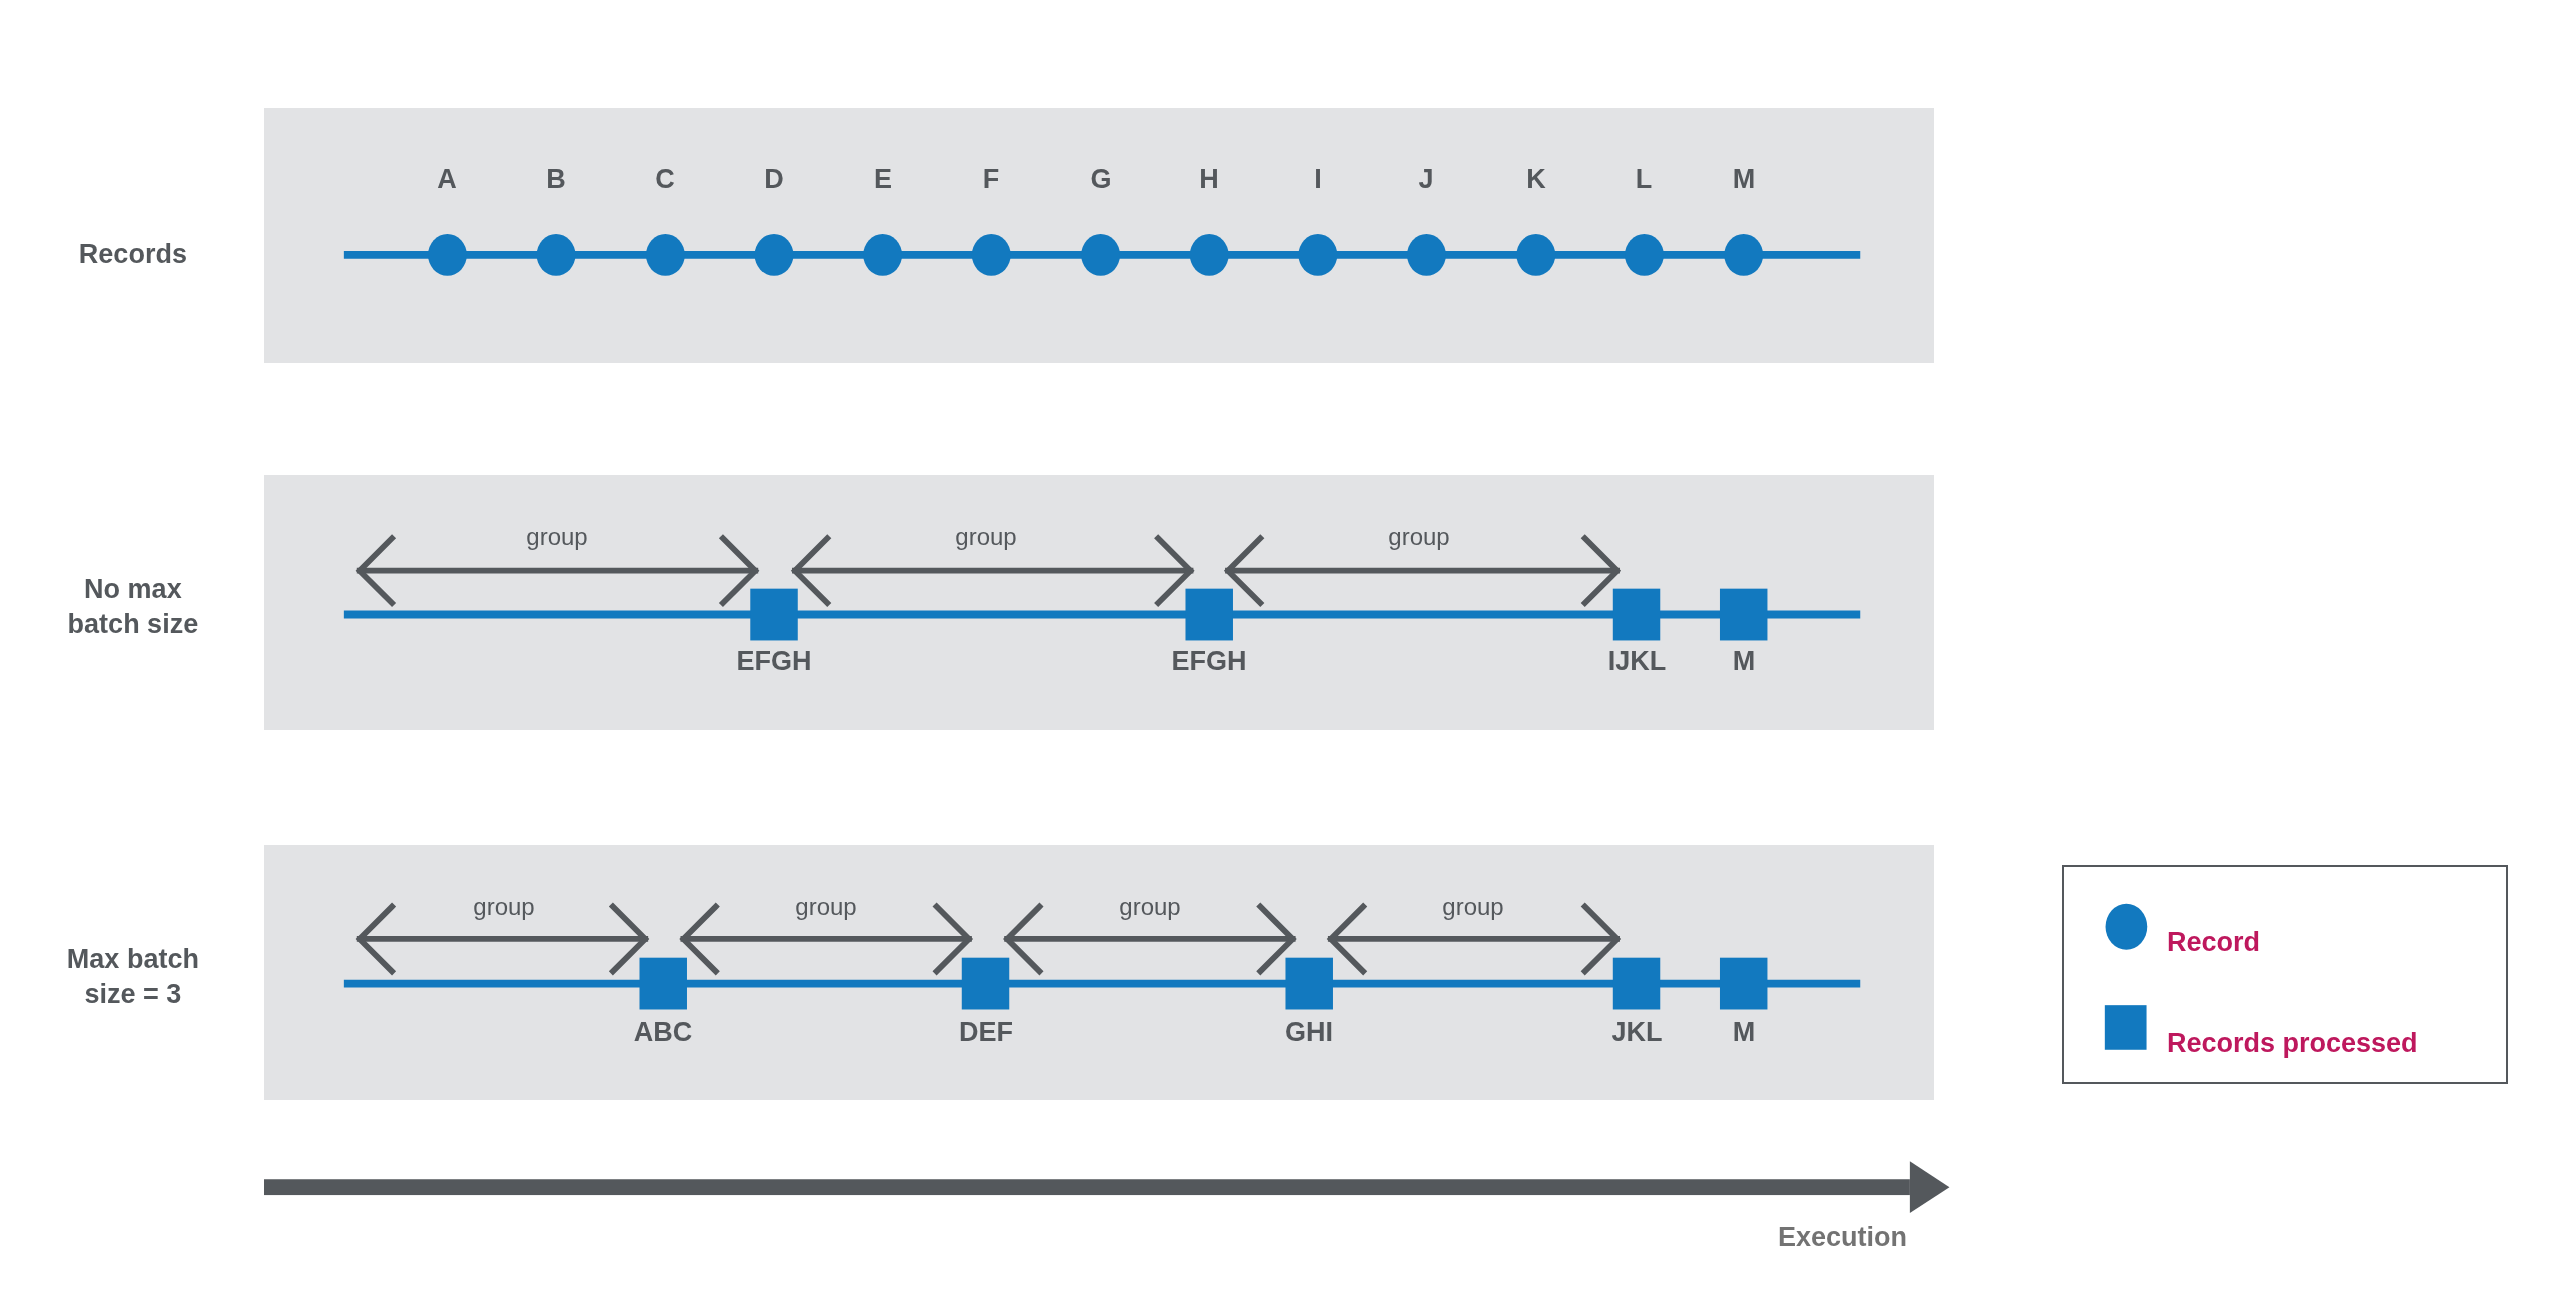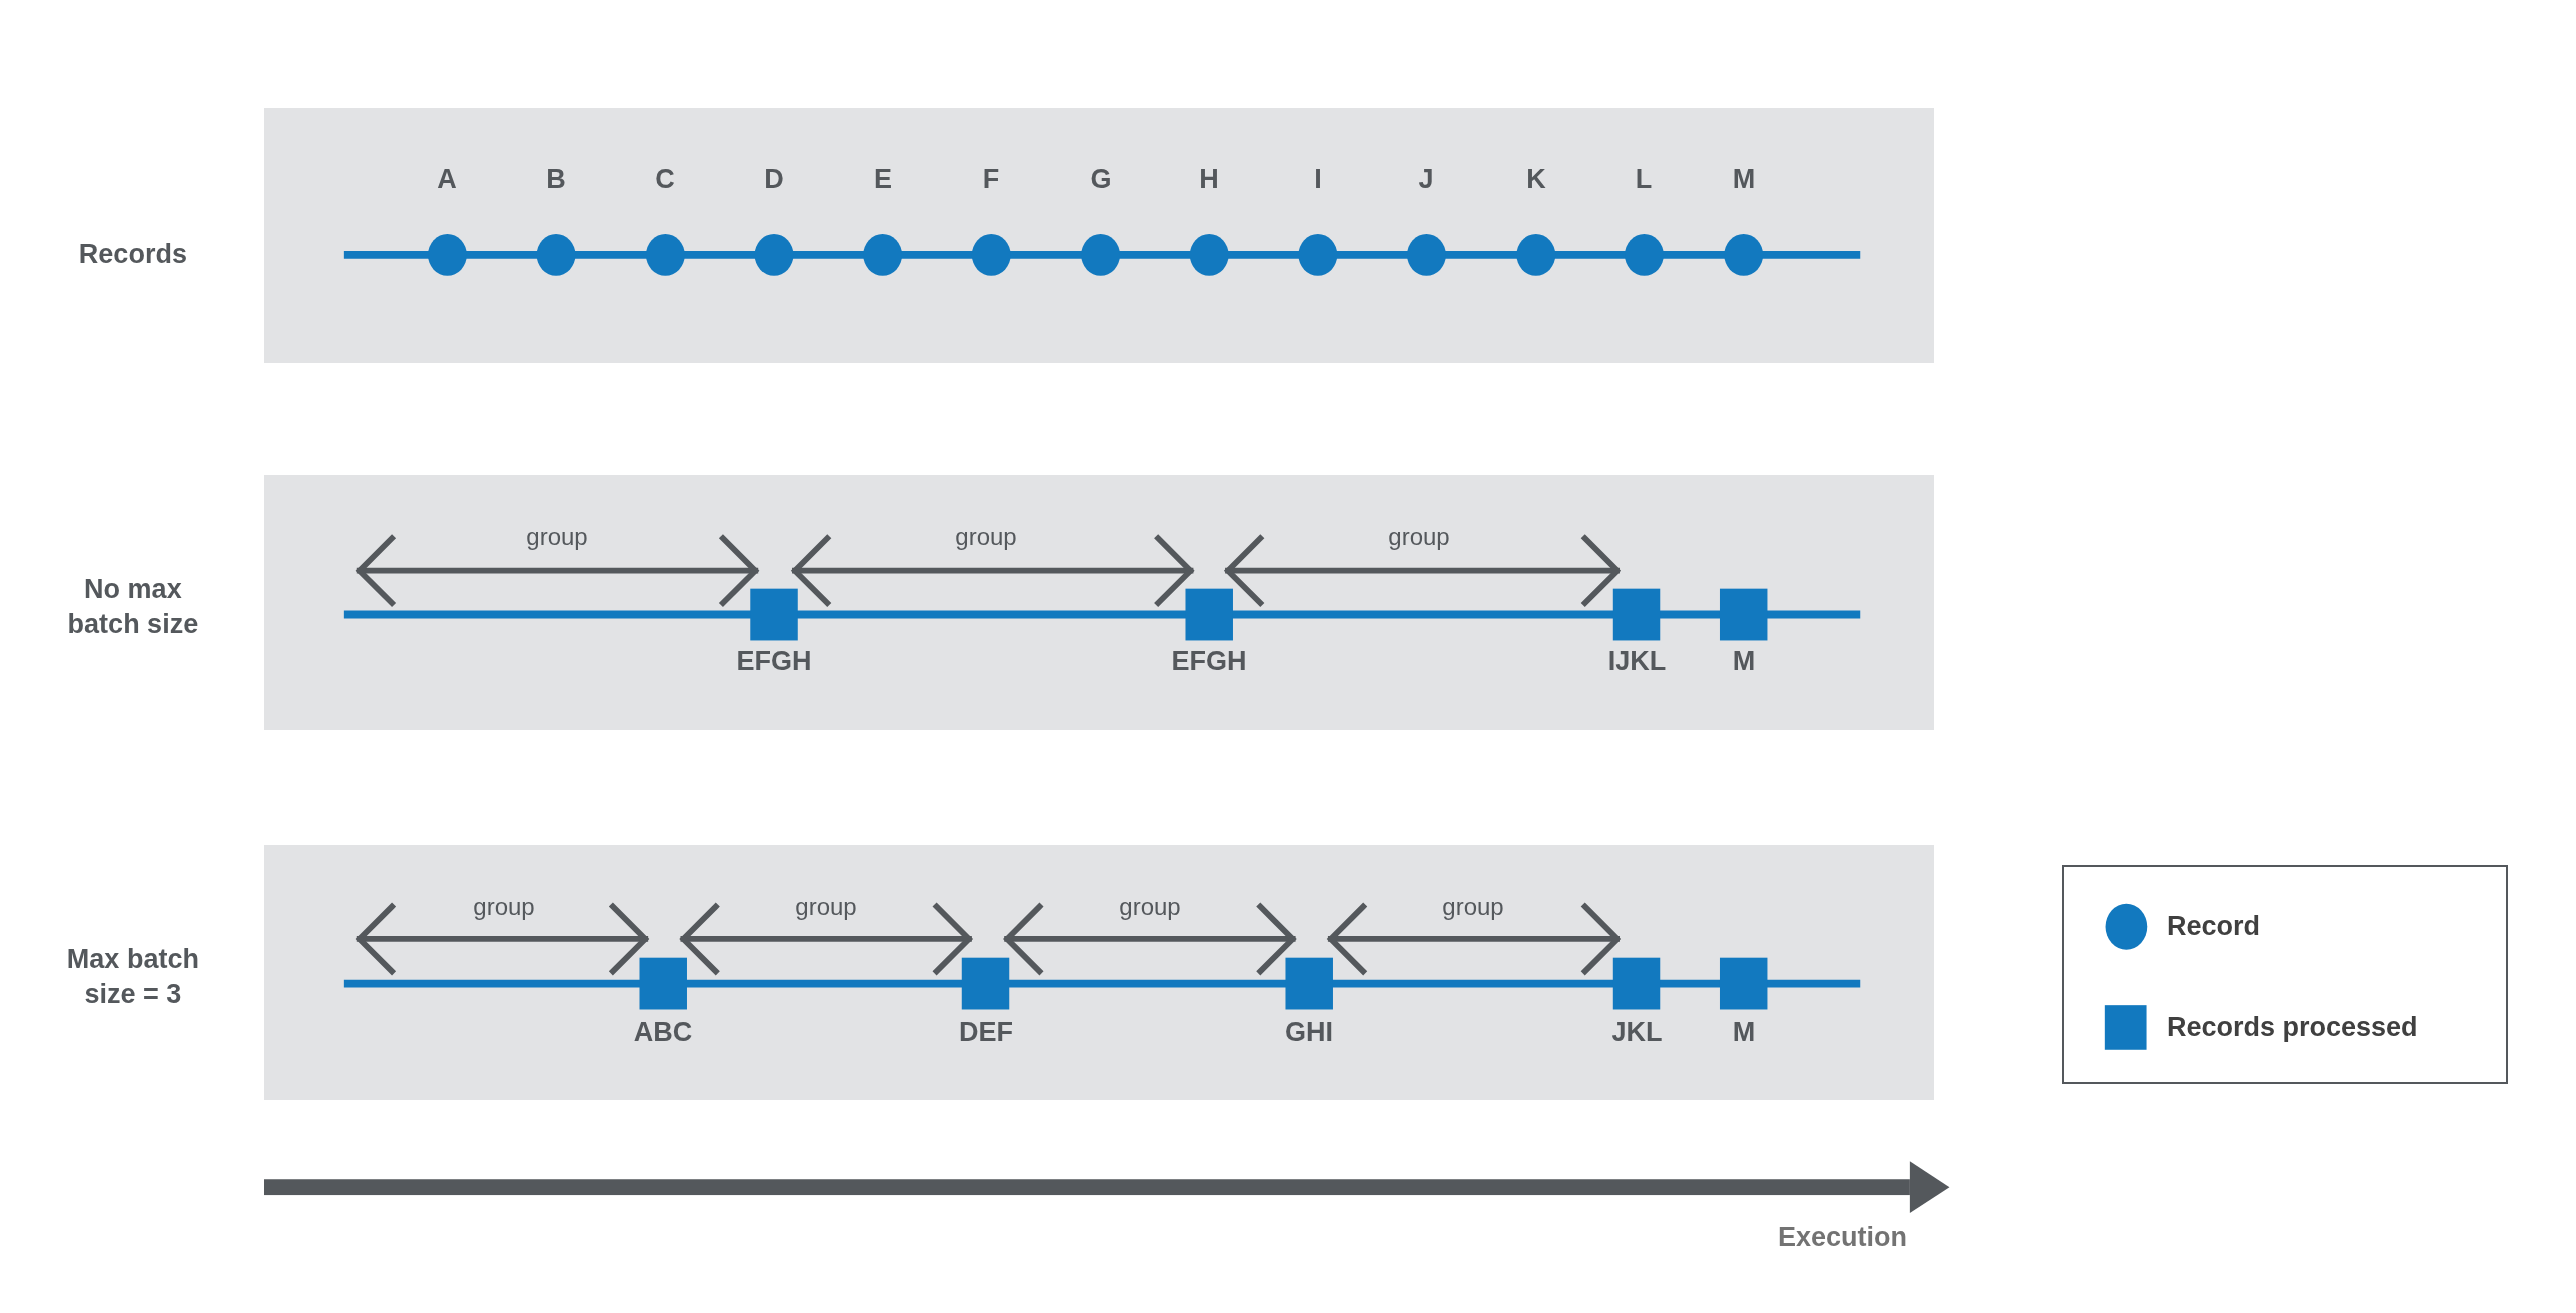--- a/index.html
+++ b/index.html
@@ -54,25 +54,26 @@
     white-space: nowrap;
   }
   .legend-box {
     position: absolute;
     background: #ffffff;
     border: 2.2px solid #54585c;
     box-sizing: border-box;
   }
   .legend-text {
     position: absolute;
-    color: #404040;
-    font-weight: bold;
-    font-size: 27px;
-    line-height: 29px;
-    white-space: nowrap;
+    color: #be185d;
+    font-weight: bold;
+    font-size: 27px;
+    line-height: 29px;
+    white-space: nowrap;
+    margin-top: 16px;
   }
   .exec-text {
     position: absolute;
     color: #737373;
     font-weight: bold;
     font-size: 27px;
     line-height: 29px;
     white-space: nowrap;
     text-align: right;
   }

